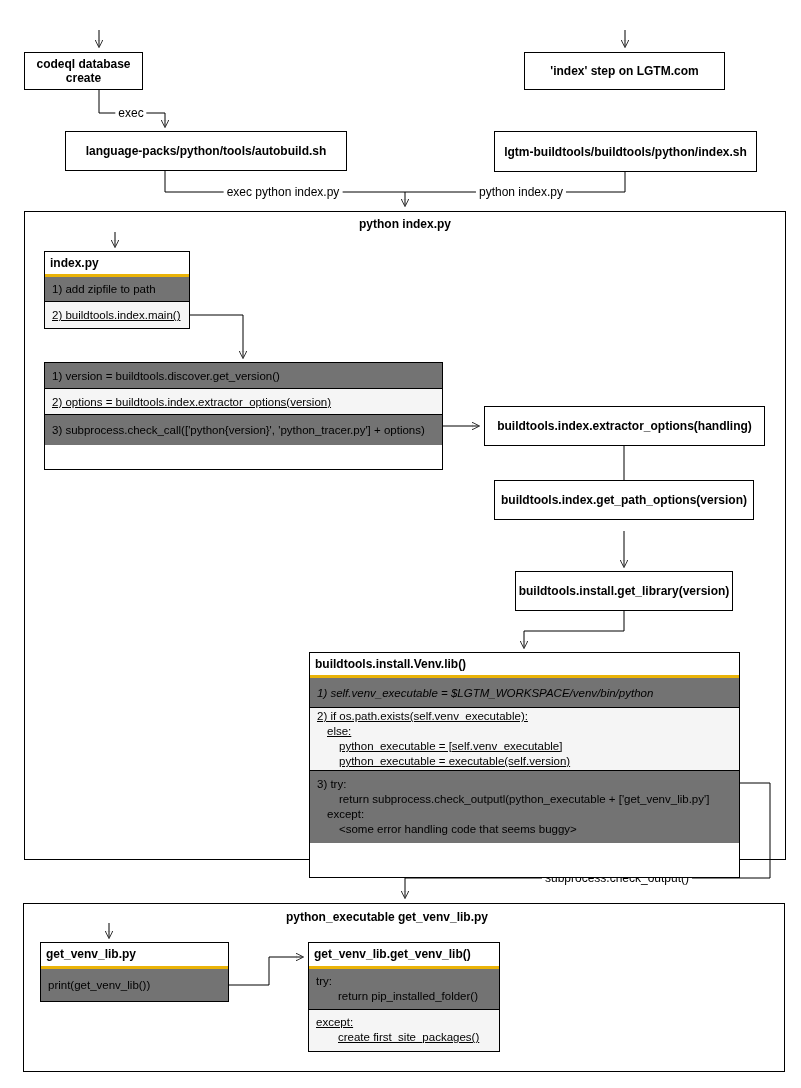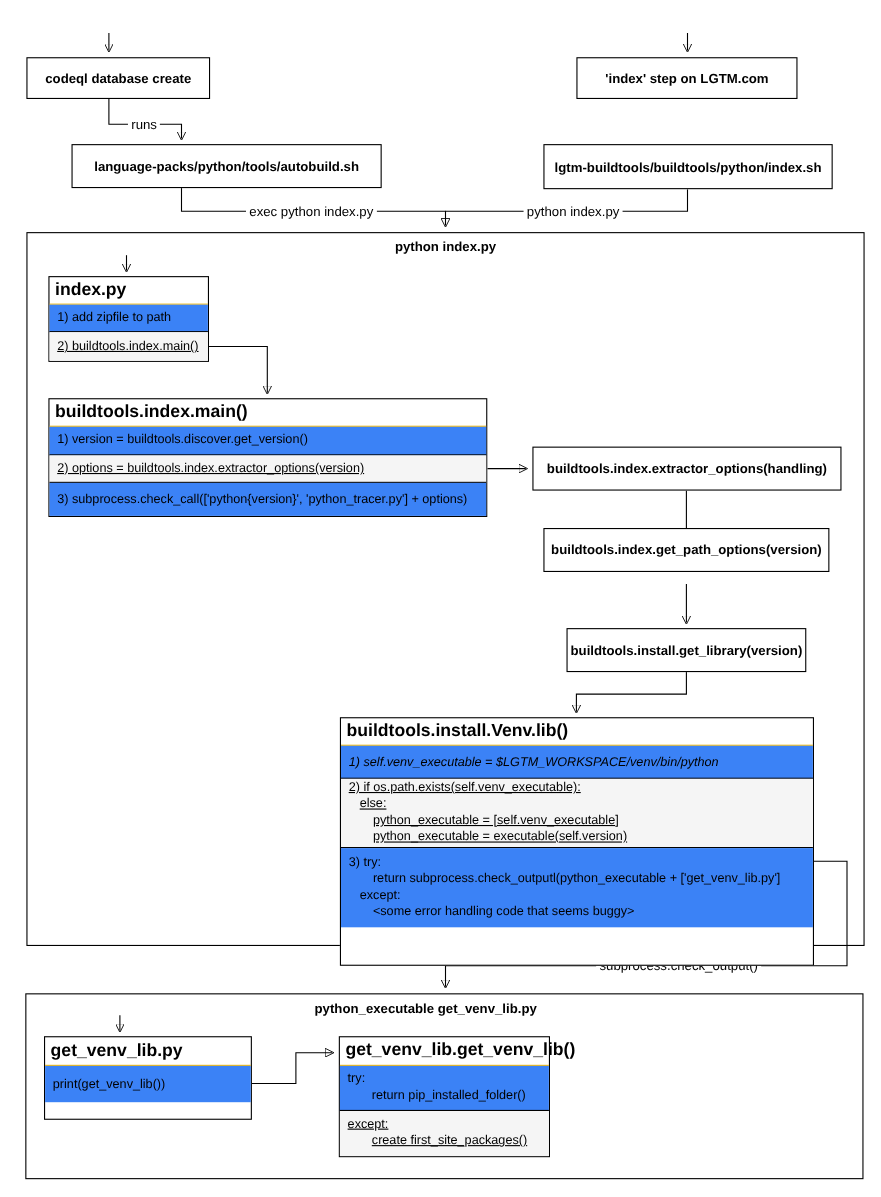--- a/index.html
+++ b/index.html
@@ -11,38 +11,38 @@
   svg.wires path { stroke:#000; stroke-width:1; fill:none; }
 
   .box { position:absolute; border:1px solid #000; background:#fff; box-sizing:border-box; }
   .label-box { display:flex; align-items:center; justify-content:center;
                font-weight:bold; font-size:12px; text-align:center; padding:0 4px; }
   .container { background:transparent; }
   .container-title { position:absolute; transform:translateX(-50%);
                      font-weight:bold; font-size:12px; white-space:nowrap; }
 
   .list-box { display:flex; flex-direction:column; }
-  .list-box .hdr { font-weight:bold; font-size:16px; border-bottom:1px solid #eab308;
+  .list-box .hdr { font-weight:bold; font-size:12px; border-bottom:3px solid #eab308;
                    box-sizing:border-box; display:flex; align-items:center;
                    padding-left:5px; white-space:nowrap; }
   .row { font-size:11.5px; border-bottom:1px solid #000; box-sizing:border-box;
          display:flex; flex-direction:column; justify-content:center;
-         padding-left:7px; white-space:nowrap; background:#3b82f6; }
+         padding-left:7px; white-space:nowrap; background:#737373; }
   .row:last-child { border-bottom:none; }
   .row.gray { background:var(--highlight, #f5f5f5);text-decoration:underline; }
   .row.italic { font-style:italic; }
   .ln { line-height:15px; }
   .ln.i1 { padding-left:10px; }
   .ln.i2 { padding-left:22px; }
 
   .edge-label { position:absolute; transform:translate(-50%,-50%);
                 background:#fff; font-size:12px; padding:0 3px; white-space:nowrap; }
 
   
-  #box-codeql     { left:24px;  top:52px;  width:167px; height:38px; }
+  #box-codeql     { left:24px;  top:52px;  width:119px; height:38px; }
   #box-lgtm       { left:524px; top:52px;  width:201px; height:38px; }
   #box-autobuild  { left:24px;  top:131px; width:282px; height:40px;margin-left:41px; }
   #box-indexsh    { left:494px; top:131px; width:263px; height:41px; }
 
   #container-main { left:24px;  top:211px; width:762px; height:649px; }
   #title-main     { left:405px; top:217px; }
 
   #box-indexpy    { left:44px;  top:251px; width:146px; height:78px; }
   #box-indexpy .hdr { height:25px; }
   #box-indexpy .row { height:26px; }
@@ -59,21 +59,21 @@
 
   #box-venv       { left:309px; top:652px; width:431px; height:226px; }
   #box-venv .hdr  { height:25px; }
   #box-venv .r1   { height:30px; }
   #box-venv .r2   { height:63px; }
   #box-venv .r3   { height:72px; }
 
   #container-bottom { left:23px; top:903px; width:762px; height:169px; }
   #title-bottom     { left:387px; top:910px; }
 
-  #box-gvl        { left:40px;  top:942px; width:189px; height:76px; }
+  #box-gvl        { left:40px;  top:942px; width:189px; height:60px; }
   #box-gvl .hdr   { height:26px; }
   #box-gvl .row   { height:33px; }
 
   #box-gvlfn      { left:308px; top:942px; width:192px; height:110px; }
   #box-gvlfn .hdr { height:26px; }
   #box-gvlfn .row { height:42px; }
 
   #lbl-runs   { left:131px; top:113px; }
   #lbl-exec   { left:283px; top:192px; }
   #lbl-python { left:521px; top:192px; }
@@ -110,36 +110,35 @@
 <div class="box label-box" id="box-lgtm">
   <span>'index' step on LGTM.com</span>
 </div>
 <div class="box label-box" id="box-autobuild">
   <span>language-packs/python/tools/autobuild.sh</span>
 </div>
 <div class="box label-box" id="box-indexsh">
   <span>lgtm-buildtools/buildtools/python/index.sh</span>
 </div>
 
-<div class="edge-label" id="lbl-runs">runs</div>
+<div class="edge-label" id="lbl-runs">exec</div>
 <div class="edge-label" id="lbl-exec">exec python index.py</div>
 <div class="edge-label" id="lbl-python">python index.py</div>
 <div class="edge-label" id="lbl-checkout">subprocess.check_output()</div>
 
 <div class="box container" id="container-main"></div>
 <div class="container-title" id="title-main">python index.py</div>
 
 <div class="box list-box" id="box-indexpy">
   <div class="hdr">index.py</div>
   <div class="row">1) add zipfile to path</div>
   <div class="row gray">2) buildtools.index.main()</div>
 </div>
 
 <div class="box list-box" id="box-mainfn">
-  <div class="hdr">buildtools.index.main()</div>
   <div class="row r1">1) version = buildtools.discover.get_version()</div>
   <div class="row r2 gray">2) options = buildtools.index.extractor_options(version)</div>
   <div class="row r3">3) subprocess.check_call(['python{version}', 'python_tracer.py'] + options)</div>
 </div>
 
 <div class="box label-box" id="box-extractor">
   <span>buildtools.index.extractor_options(handling)</span>
 </div>
 <div class="box label-box" id="box-getpath">
   <span>buildtools.index.get_path_options(version)</span>

